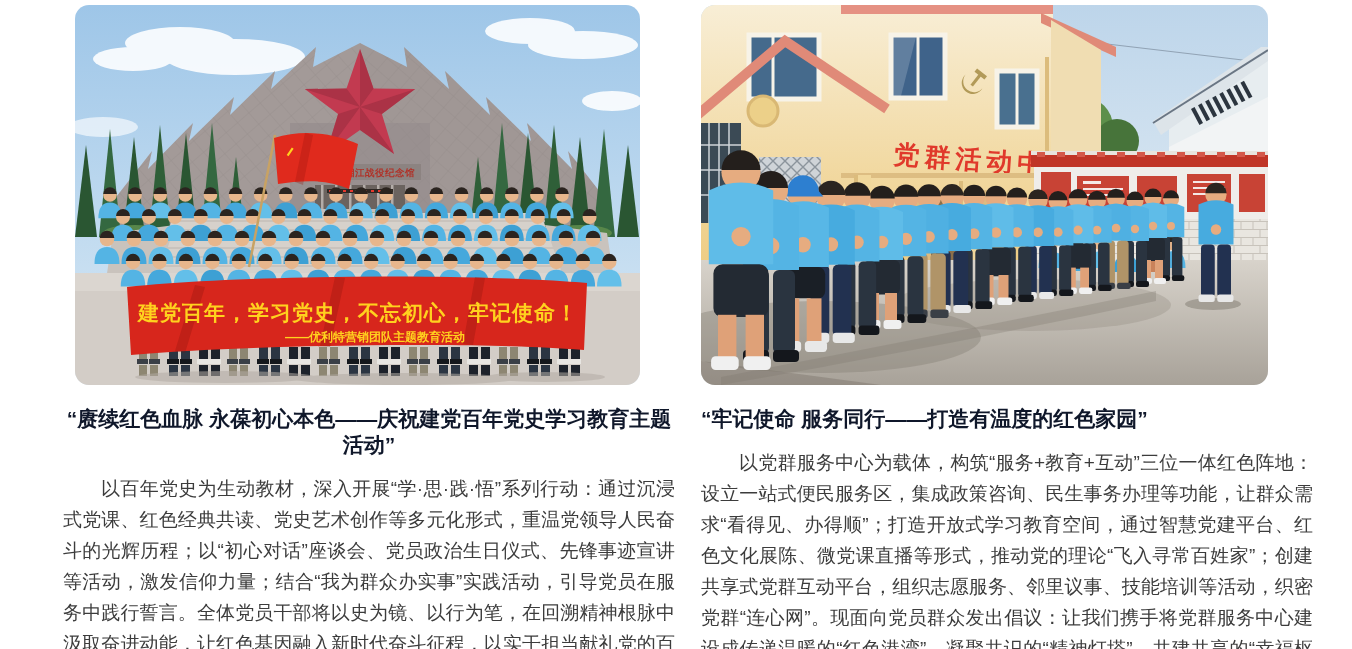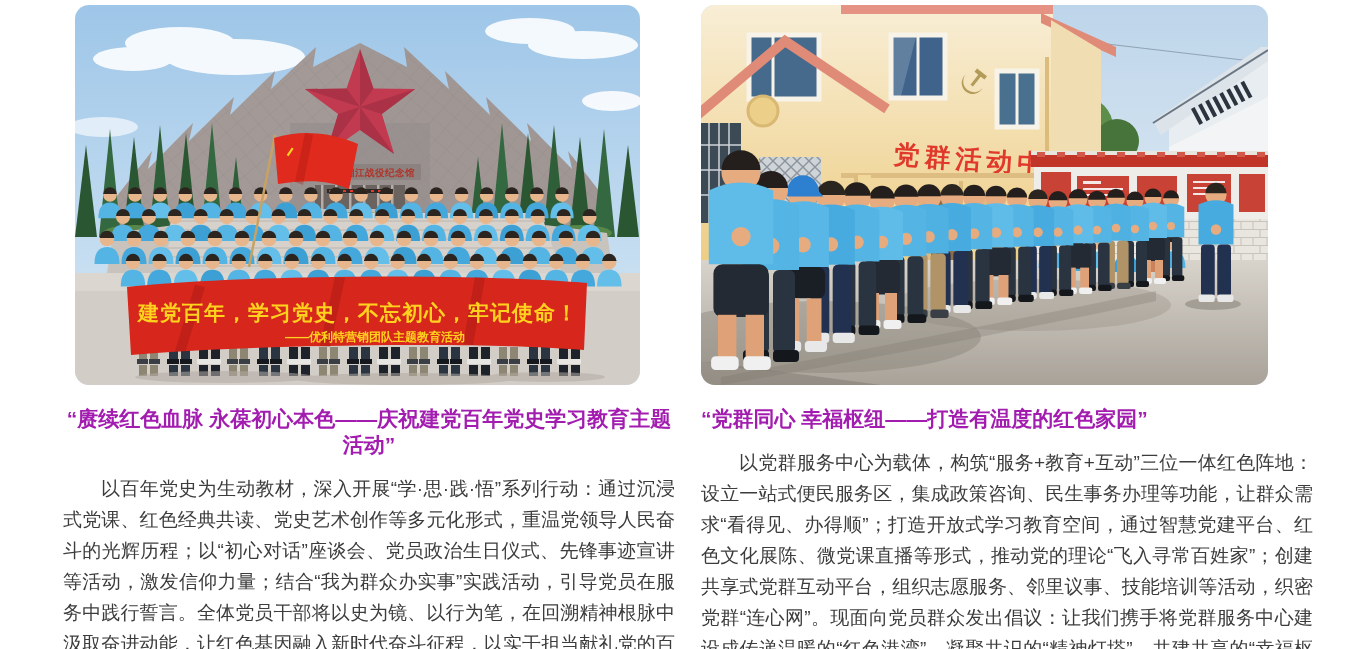--- a/index.html
+++ b/index.html
@@ -2,21 +2,21 @@
 <html><head>
 <meta charset="utf-8">
 <style>
   html,body{margin:0;padding:0;background:#fff;}
   body{width:1352px;height:649px;overflow:hidden;font-family:"Liberation Sans","DejaVu Sans",sans-serif;}
   .page{display:flex;padding:5px 0 0 63px;gap:26px;}
   .col{width:612px;}
   .photo-wrap{border-radius:14px;overflow:hidden;line-height:0;}
   .col.left .photo-wrap{margin-left:12px;width:565px;}
   .col.right .photo-wrap{margin-left:0;width:567px;}
-  h2.title{font-size:21px;font-weight:700;color:#a21caf;margin:21px 0 0;line-height:26px;}
+  h2.title{font-size:21px;font-weight:700;color:#0f172a;margin:21px 0 0;line-height:26px;}
   .col.left h2.title{text-align:center;}
   .col.right h2.title{text-align:left;}
   p.body{font-size:19px;line-height:31px;color:#3c3c3c;margin:15px 0 0;
          text-align:justify;word-break:break-all;text-indent:2em;}
   svg text{font-family:"Liberation Sans","DejaVu Sans",sans-serif;}
 </style>
 </head>
 <body>
 
 <div class="page">
@@ -424,16 +424,16 @@
           <use href="#pf3" transform="translate(40,365) scale(2.3)"></use>
         </g>
 
         <g>
           <ellipse cx="512" cy="299" rx="28" ry="6" fill="#6f685e" opacity="0.4"></ellipse>
           <use href="#pf2" transform="translate(515,297) scale(-1.25,1.25)"></use>
         </g>
       </svg>
     </figure>
 
-    <h2 class="title">“党群同心 幸福枢纽——打造有温度的红色家园”</h2>
+    <h2 class="title">“牢记使命 服务同行——打造有温度的红色家园”</h2>
     <p class="body">以党群服务中心为载体，构筑“服务+教育+互动”三位一体红色阵地：设立一站式便民服务区，集成政策咨询、民生事务办理等功能，让群众需求“看得见、办得顺”；打造开放式学习教育空间，通过智慧党建平台、红色文化展陈、微党课直播等形式，推动党的理论“飞入寻常百姓家”；创建共享式党群互动平台，组织志愿服务、邻里议事、技能培训等活动，织密党群“连心网”。现面向党员群众发出倡议：让我们携手将党群服务中心建设成传递温暖的“红色港湾”、凝聚共识的“精神灯塔”、共建共享的“幸福枢纽”！</p>
   </div>
 </div>
 
 </body></html>

